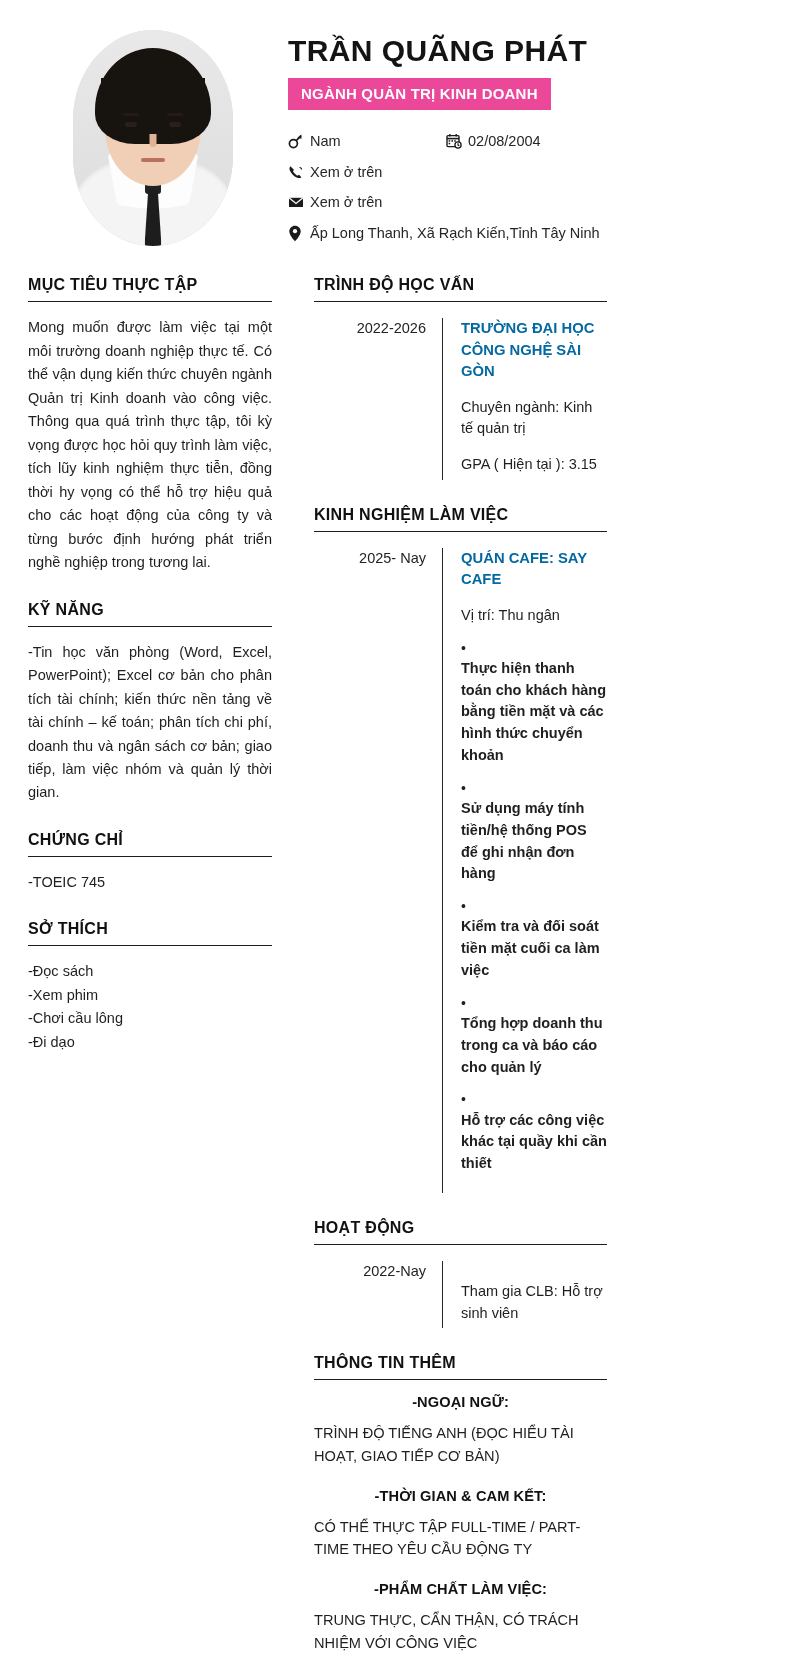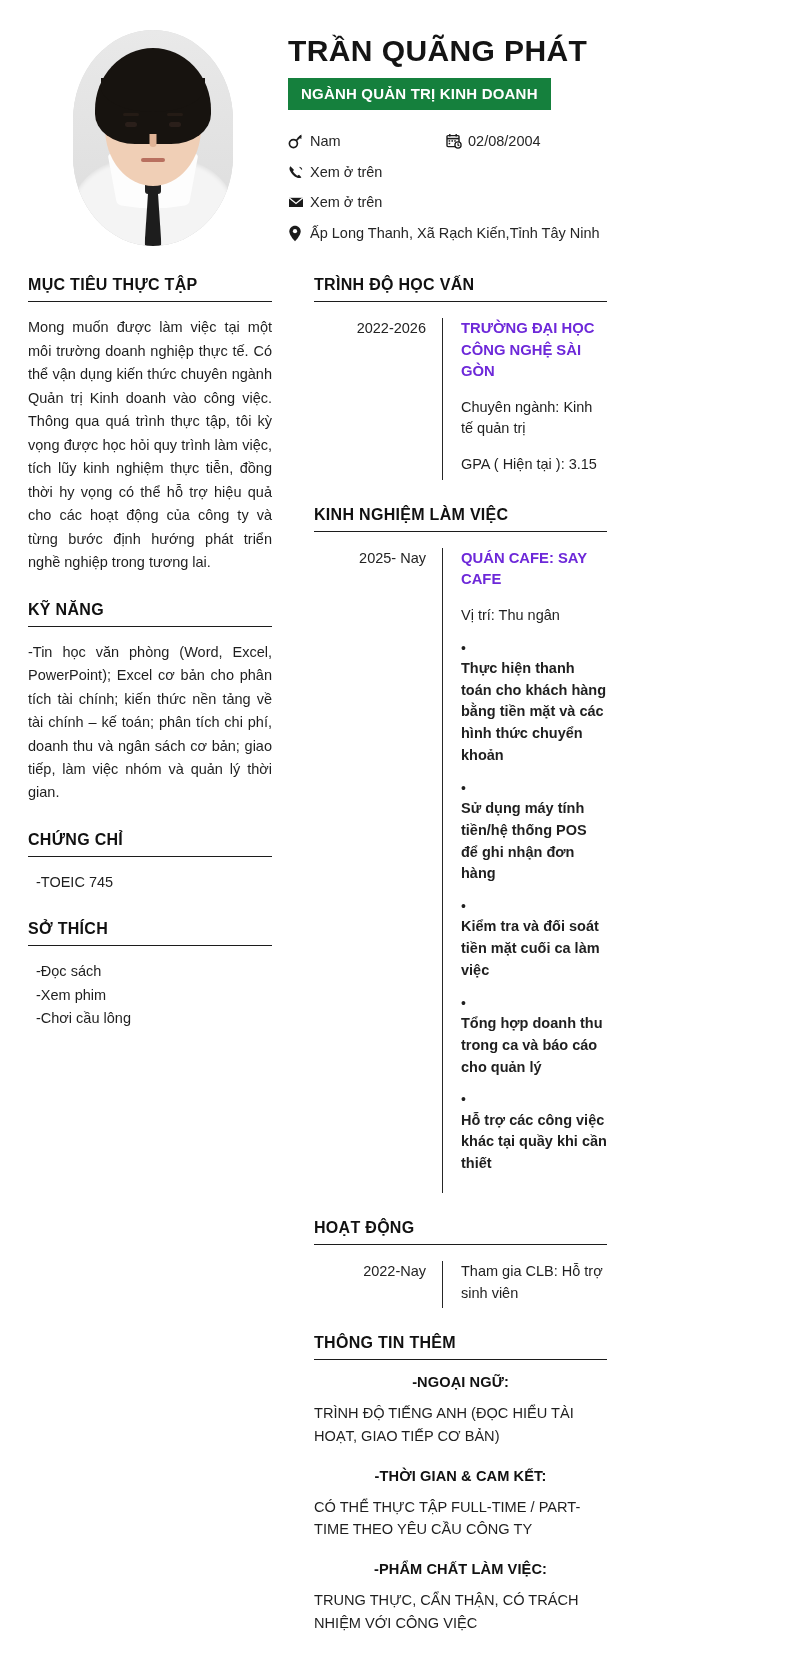--- a/index.html
+++ b/index.html
@@ -77,21 +77,21 @@
   .ph-brL{left:50px;} .ph-brR{right:50px;}
   .ph-nose{position:absolute;left:50%;top:104px;transform:translateX(-50%);width:7px;height:13px;background:#e0b396;border-radius:0 0 4px 4px;}
   .ph-mouth{position:absolute;left:50%;top:128px;transform:translateX(-50%);width:24px;height:4px;background:#b9705f;border-radius:3px;}
 
   .header-right { flex: 1; padding-left: 10px; padding-top: 12px; }
   .name {
     font-size: 30px; font-weight: 700; letter-spacing: .4px;
     color: #141414; margin: 0 0 11px 0; line-height: 1.1;
   }
   .major-badge {
-    display: inline-block; background: #15803d; color: #fff;
+    display: inline-block; background: #ec4899; color: #fff;
     font-size: 15px; font-weight: 600; letter-spacing: .2px;
     padding: 7px 13px 8px 13px; margin-bottom: 18px;
   }
   .contact-grid { margin-top: 4px; }
   .contact-row { display: flex; align-items: flex-start; margin-bottom: 11px; }
   .c-item { display:flex; align-items:flex-start; }
   .c-item.first { width: 158px; flex: 0 0 158px; }
   .c-icon {
     width: 22px; flex: 0 0 22px; display:flex; justify-content:flex-start;
     align-items:flex-start; padding-top: 1px;
@@ -111,41 +111,41 @@
     border-bottom: 1.6px solid #1c1c1c;
   }
   .sec-title:first-child { margin-top: 0; }
   .sec-body { padding-top: 14px; }
 
   .para {
     font-size: 14.5px; line-height: 1.62; color:#1f1f1f;
     text-align: justify; text-justify: inter-word; margin: 0;
   }
   .list-lines { font-size: 14.5px; line-height: 1.62; color:#1f1f1f; }
-  .list-lines div { white-space: pre; margin-left: 8px; }
+  .list-lines div { white-space: pre; }
 
   
   .entry { display:flex; padding-top: 16px; }
   .entry-date {
     width: 128px; flex: 0 0 128px; text-align: right; padding-right: 16px;
     font-size: 14.5px; color:#232323; line-height:1.5;
   }
   .entry-main {
     flex: 1; border-left: 1.6px solid #262626; padding: 0 0 4px 18px;
   }
   .entry-title {
-    font-size: 14.8px; font-weight: 700; color:#6d28d9; line-height:1.45; margin:0 0 14px 0;
+    font-size: 14.8px; font-weight: 700; color:#0369a1; line-height:1.45; margin:0 0 14px 0;
   }
   .entry-line { font-size: 14.5px; color:#1f1f1f; line-height:1.5; margin: 0 0 14px 0; }
   .entry-line:last-child { margin-bottom: 0; }
   .bullet-block { margin-bottom: 14px; }
   .bullet-dot { font-size: 14px; line-height: 1.1; color:#1f1f1f; margin-bottom: 2px; }
   .bullet-text { font-size: 14.5px; color:#1f1f1f; line-height:1.5;font-weight:bold; }
   .entry.simple .entry-main { padding-top: 0; }
-  .entry.simple .entry-line { margin-bottom: 0; }
+  .entry.simple .entry-line { margin-bottom: 0; margin-top: 20px; }
 
   .info-block { padding-top: 14px; }
   .info-head {
     font-size: 14.6px; font-weight: 700; color:#111; margin: 0 0 12px 0; letter-spacing:.1px;text-align:center;
   }
   .info-text { font-size: 14.6px; color:#1f1f1f; line-height:1.55; margin: 0 0 20px 0; }
 
   .footer {
     text-align: right; padding: 26px 30px 18px 0;
     font-size: 18px; color: #3a3a3a;
@@ -275,20 +275,21 @@
             <div>-TOEIC 745</div>
           </div>
       </div>
 
       <div class="sec-title">SỞ THÍCH</div>
       <div class="sec-body">
         <div class="list-lines">
             <div>-Đọc sách</div>
             <div>-Xem phim</div>
             <div>-Chơi cầu lông</div>
+            <div>-Đi dạo</div>
           </div>
       </div>
 
     </div>
 
     <div class="col-right">
 
       <div class="sec-title">TRÌNH ĐỘ HỌC VẤN</div>
       <div>
         <div class="entry">
@@ -342,21 +343,21 @@
             <div class="entry-line">Tham gia CLB: Hỗ trợ sinh viên</div>
           </div>
         </div>
       </div>
 
       <div class="sec-title">THÔNG TIN THÊM</div>
       <div class="info-block">
           <div class="info-head">-NGOẠI NGỮ:</div>
           <div class="info-text">TRÌNH ĐỘ TIẾNG ANH (ĐỌC HIỂU TÀI HOẠT, GIAO TIẾP CƠ BẢN)</div>
           <div class="info-head">-THỜI GIAN &amp; CAM KẾT:</div>
-          <div class="info-text">CÓ THỂ THỰC TẬP FULL-TIME / PART-TIME THEO YÊU CẦU CÔNG TY</div>
+          <div class="info-text">CÓ THỂ THỰC TẬP FULL-TIME / PART-TIME THEO YÊU CẦU ĐỘNG TY</div>
           <div class="info-head">-PHẨM CHẤT LÀM VIỆC:</div>
           <div class="info-text">TRUNG THỰC, CẨN THẬN, CÓ TRÁCH NHIỆM VỚI CÔNG VIỆC</div>
         </div>
 
     </div>
   </div>
 
   <div class="footer">© Viec3s.clm</div>
 </div>
 

